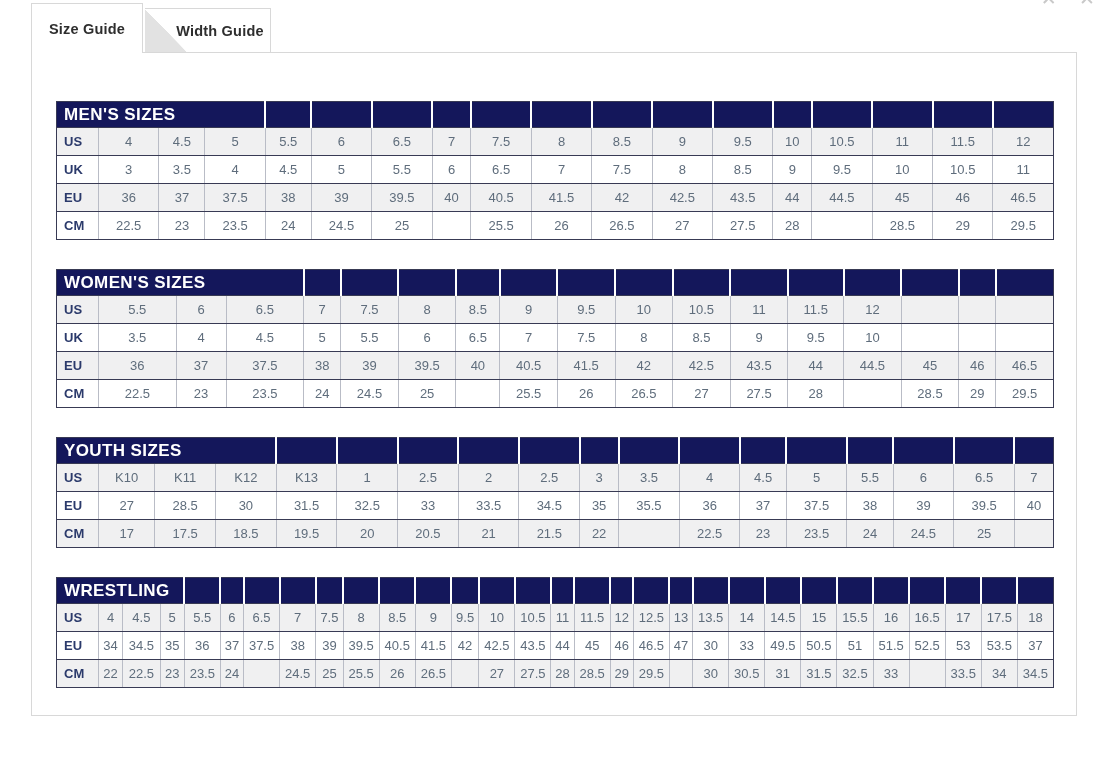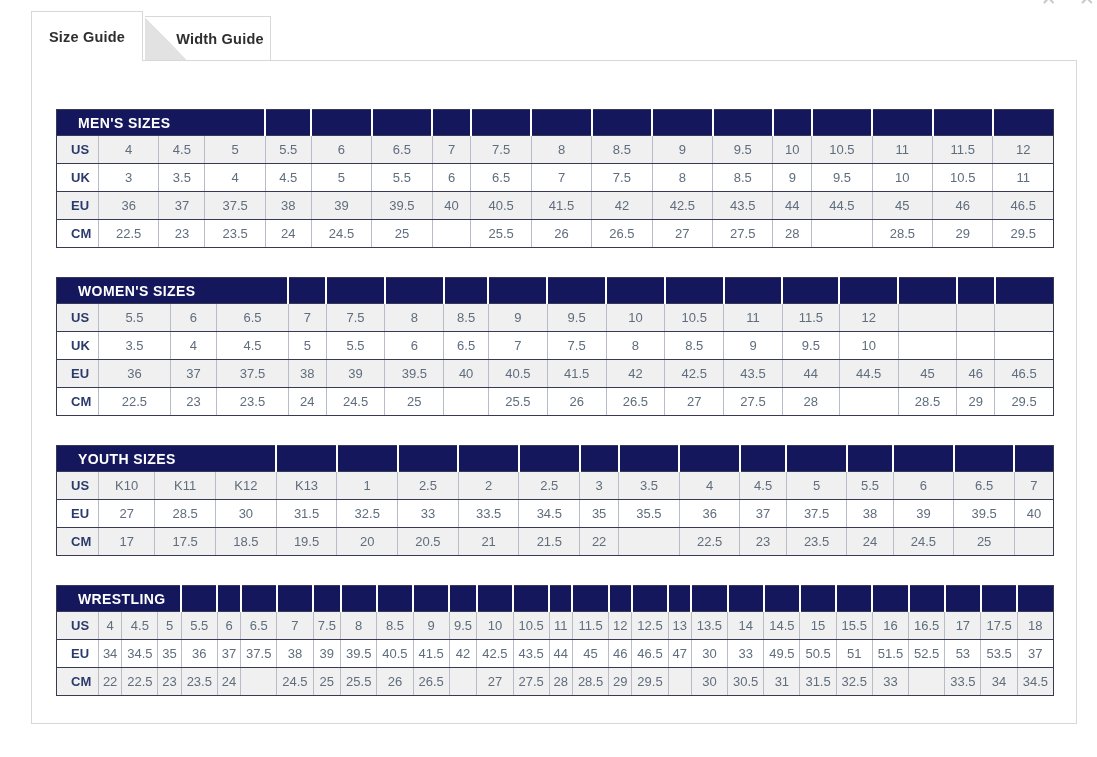--- a/index.html
+++ b/index.html
@@ -6,21 +6,21 @@
   html,body { background:#ffffff; }
   .page {
     position:relative; width:1097px; height:757px; overflow:hidden;
     background:#fff; font-family:"Liberation Sans", sans-serif;
   }
   
   .window-controls { position:absolute; top:-13px; right:2px; z-index:5; }
   .window-controls span {
     display:inline-block; color:#c9c9c9; font-size:19px; margin-left:18px; cursor:pointer;
   }
-  .content { position:absolute; left:31px; top:10px; width:1046px; }
+  .content { position:absolute; left:31px; top:2px; width:1046px; }
 
   
   .tabbar { display:flex; align-items:flex-end; height:50px; position:relative; z-index:2; }
   .tab {
     background:#fff; font-weight:700; font-size:14.5px; color:var(--tab_text);
     display:flex; align-items:center; justify-content:center; cursor:pointer;
     letter-spacing:.2px;
   }
   .tab.active {
     height:50px; width:112px;
@@ -56,28 +56,28 @@
   .size-table tr > *:first-child { border-left-color:var(--border_dark); }
   .size-table tr > *:last-child  { border-right-color:var(--border_dark); }
 
   .size-table thead th {
     background:var(--header_bg); height:26px;
     border-left:2px solid #ffffff;
     border-top-color:var(--border_dark); border-bottom-color:var(--border_dark);
   }
   .size-table thead th:first-child { border-left:1px solid var(--border_dark); }
   .size-table th.title {
-    color:var(--header_text); font-size:14px; font-weight:700; text-align:left;
-    padding:0 0 0 21px; letter-spacing:.4px; font-stretch:condensed; white-space:nowrap;
+    color:var(--header_text); font-size:17px; font-weight:700; text-align:left;
+    padding:0 0 0 7px; letter-spacing:.4px; font-stretch:condensed; white-space:nowrap;
   }
   .size-table tbody tr { height:28px; }
   .size-table tbody tr:nth-child(odd)  { background:var(--row_alt_bg); }
   .size-table tbody tr:nth-child(even) { background:var(--row_bg); }
   .size-table th.rlabel {
-    width:42px; text-align:left; padding-left:14px;
+    width:42px; text-align:left; padding-left:7px;
     font-size:13px; font-weight:700; color:var(--label_text);
   }
   .size-table td.cell {
     text-align:center; font-size:13px; color:var(--value_text); padding:2px;
     white-space:nowrap;
   }
 </style>
 </head>
 <body>
 

